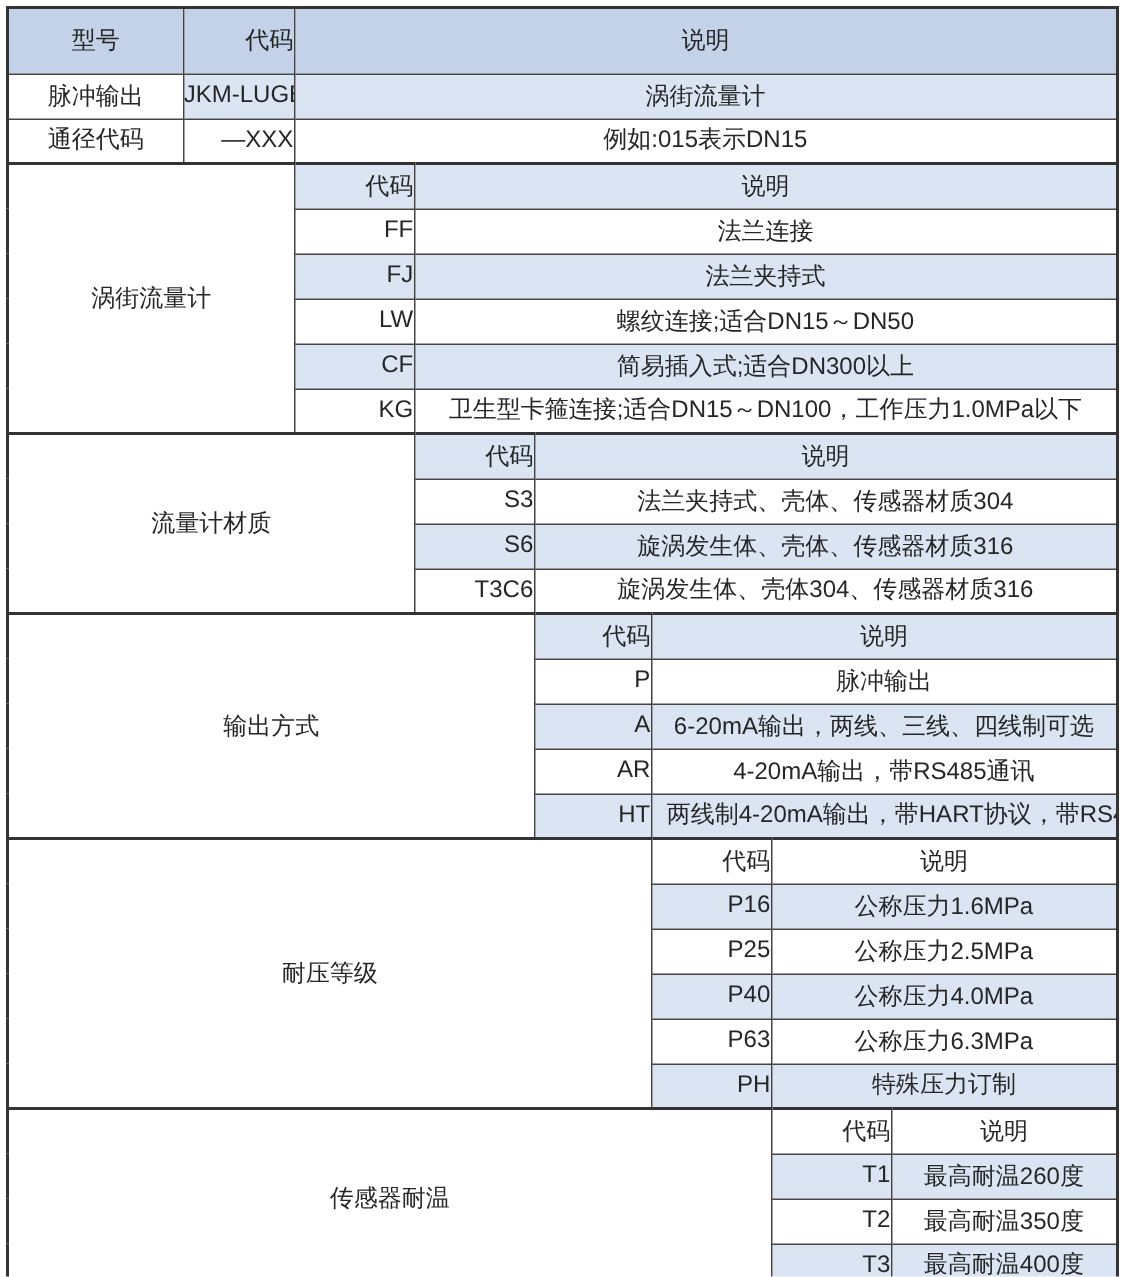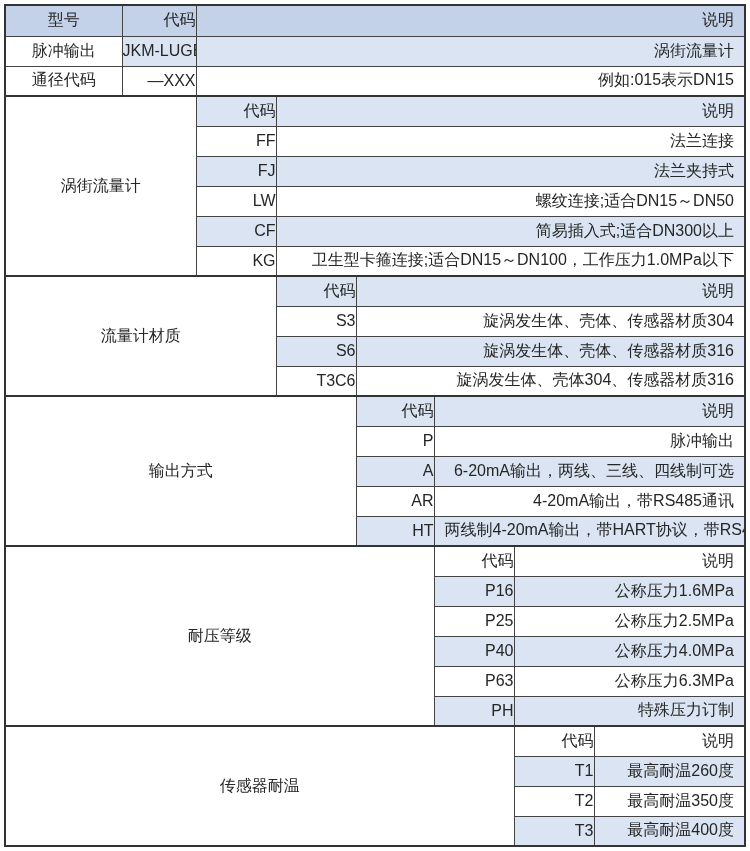--- a/index.html
+++ b/index.html
@@ -20,25 +20,25 @@
     border:2px solid var(--border-strong);
     font-size:16px;
   }
   td{
     border:1px solid var(--border);
     height:30px;
     vertical-align:middle;
     white-space:nowrap;
     overflow:hidden;
   }
-  tr.hdr td{background:var(--header-bg);height:31px;}
+  tr.hdr td{background:var(--header-bg);height:44px;}
   td.blue{background:var(--stripe-bg);}
   td.lbl{background:#ffffff;text-align:center;}
   td.code{text-align:right;}
-  td.desc{text-align:right;padding:0 10px;}
+  td.desc{text-align:center;padding:0 10px;}
   tr.gs td{border-top:2px solid var(--border-strong);}
 </style>
 </head>
 <body>
 
 <table class="spec">
   <colgroup>
     <col style="width:117px">
       <col style="width:74px">
       <col style="width:80px">
@@ -94,21 +94,21 @@
     <td class="desc" colspan="5">卫生型卡箍连接;适合DN15～DN100，工作压力1.0MPa以下</td>
   </tr>
 
   <tr class="gs">
     <td class="lbl" colspan="3" rowspan="4">流量计材质</td>
     <td class="code blue">代码</td>
     <td class="desc blue" colspan="4">说明</td>
   </tr>
   <tr>
     <td class="code">S3</td>
-    <td class="desc" colspan="4">旋涡发生体、壳体、传感器材质304</td>
+    <td class="desc" colspan="4">法兰夹持式、壳体、传感器材质304</td>
   </tr>
   <tr>
     <td class="code blue">S6</td>
     <td class="desc blue" colspan="4">旋涡发生体、壳体、传感器材质316</td>
   </tr>
   <tr>
     <td class="code">T3C6</td>
     <td class="desc" colspan="4">旋涡发生体、壳体304、传感器材质316</td>
   </tr>
 

